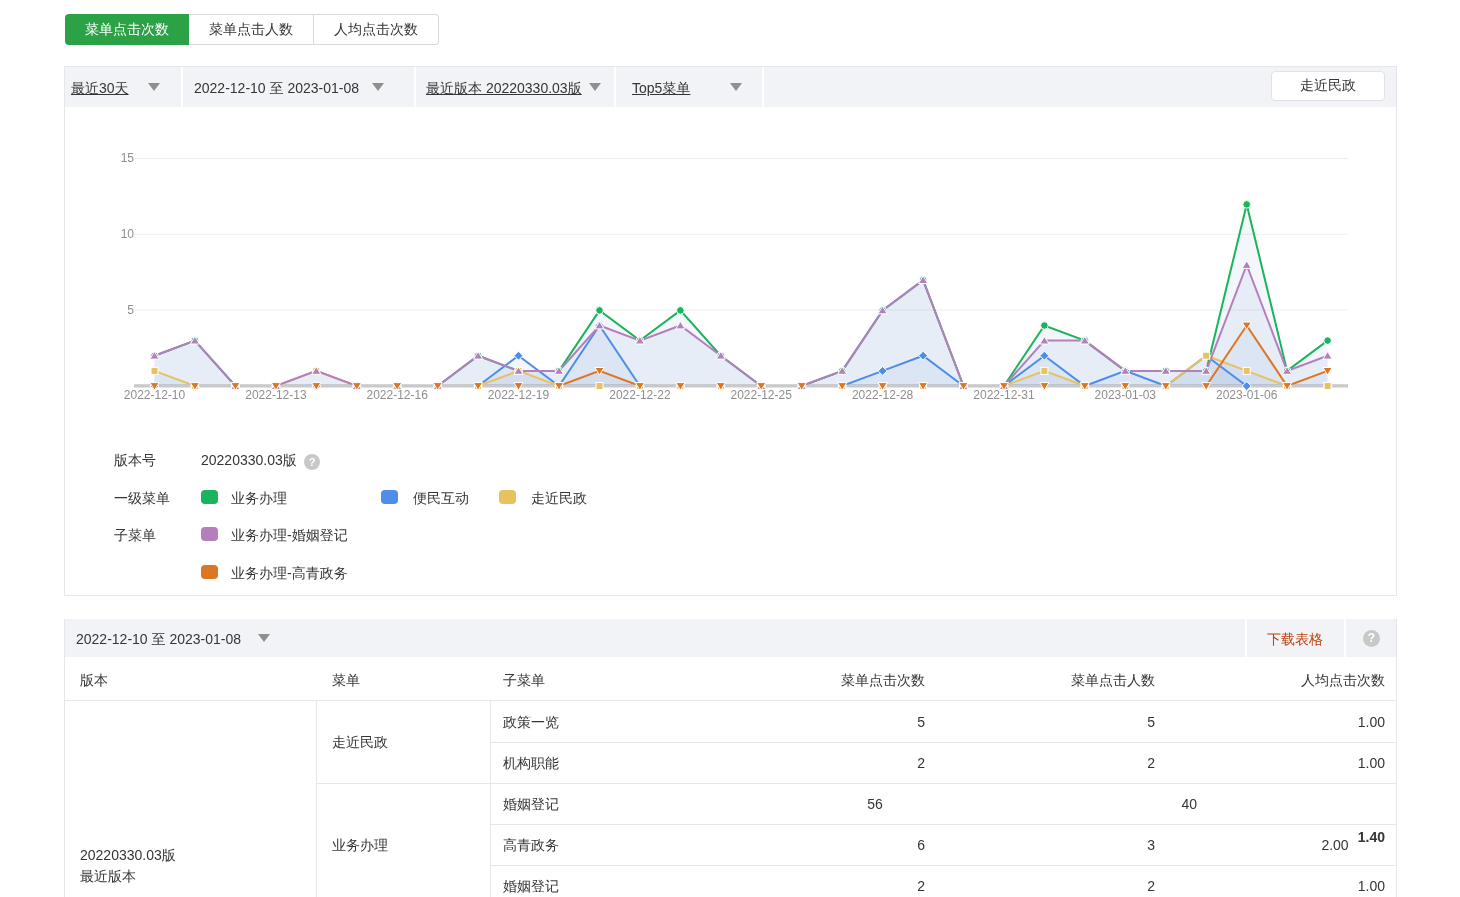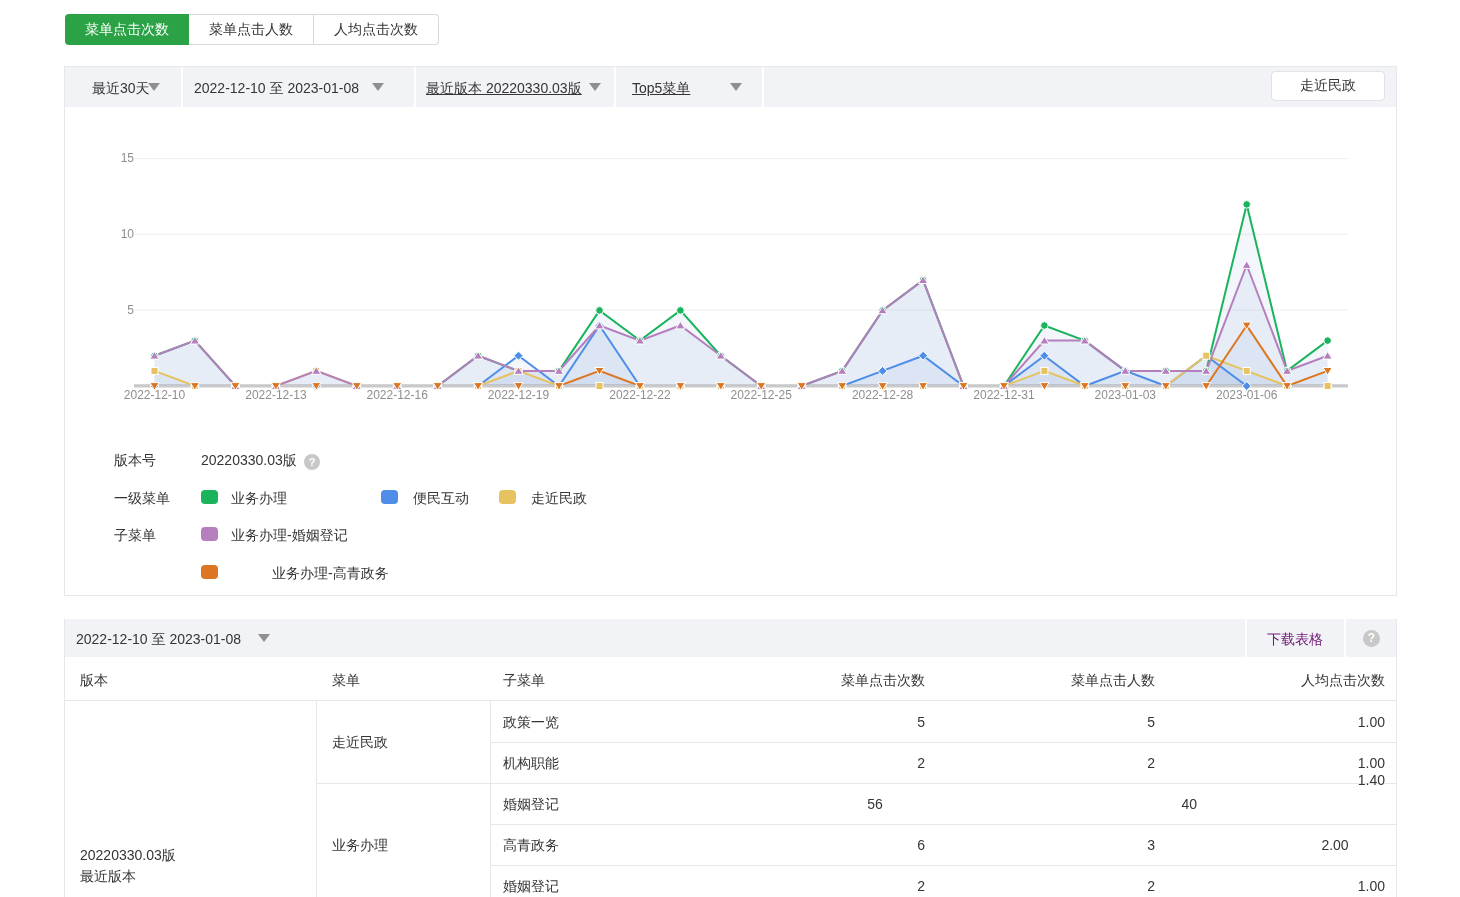--- a/index.html
+++ b/index.html
@@ -18,21 +18,21 @@
   <div style="width:125px; background:#fff; border:1px solid #d9d9d9; border-left:none; border-radius:0 4px 4px 0; display:flex; align-items:center; justify-content:center;">人均点击次数</div>
 </div>
 
 <div class="abs" style="left:64px; top:66px; width:1333px; height:530px; border:1px solid #e6e7eb; background:#fff;"></div>
 
 <div class="abs gbar" style="left:65px; top:67px; width:116px; height:40px;"></div>
 <div class="abs gbar" style="left:183px; top:67px; width:231px; height:40px;"></div>
 <div class="abs gbar" style="left:416px; top:67px; width:198px; height:40px;"></div>
 <div class="abs gbar" style="left:616px; top:67px; width:146px; height:40px;"></div>
 <div class="abs gbar" style="left:764px; top:67px; width:632px; height:40px;"></div>
-<div class="abs" style="left:92px; top:80px;">最近30天</div>
+<div class="abs" style="left:71px; top:80px;text-decoration:underline;">最近30天</div>
 <div class="abs tri" style="left:148px; top:83px;"></div>
 <div class="abs" style="left:194px; top:80px;">2022-12-10 至 2023-01-08</div>
 <div class="abs tri" style="left:372px; top:83px;"></div>
 <div class="abs" style="left:426px; top:80px;text-decoration:underline;">最近版本 20220330.03版</div>
 <div class="abs tri" style="left:589px; top:83px;"></div>
 <div class="abs" style="left:632px; top:80px;text-decoration:underline;">Top5菜单</div>
 <div class="abs tri" style="left:730px; top:83px;"></div>
 <div class="abs" style="left:1271px; top:71px; width:114px; height:30px; background:#fff; border:1px solid #e2e2e2; border-radius:4px; display:flex; align-items:center; justify-content:center;">走近民政</div>
 
 <svg class="abs" style="left:0; top:0;" width="1460" height="620" viewBox="0 0 1460 620">
@@ -227,29 +227,29 @@
 <div class="sq" style="left:201px; top:490px; background:#19b45c;"></div>
 <div class="abs" style="left:231px; top:490px;">业务办理</div>
 <div class="sq" style="left:381px; top:490px; background:#4e8ee9;"></div>
 <div class="abs" style="left:413px; top:490px;">便民互动</div>
 <div class="sq" style="left:499px; top:490px; background:#e6c260;"></div>
 <div class="abs" style="left:531px; top:490px;">走近民政</div>
 <div class="abs" style="left:114px; top:527px;">子菜单</div>
 <div class="sq" style="left:201px; top:527px; background:#b57fbe;"></div>
 <div class="abs" style="left:231px; top:527px;">业务办理-婚姻登记</div>
 <div class="sq" style="left:201px; top:565px; background:#dd7622;"></div>
-<div class="abs" style="left:231px; top:565px;margin-left:41px;">业务办理-高青政务</div>
+<div class="abs" style="left:231px; top:565px;">业务办理-高青政务</div>
 
 <div class="abs" style="left:64px; top:619px; width:1333px; height:278px; border-left:1px solid #e6e7eb; border-right:1px solid #e6e7eb;"></div>
 <div class="abs gbar" style="left:65px; top:619px; width:1180px; height:38px;"></div>
 <div class="abs gbar" style="left:1247px; top:619px; width:97px; height:38px;"></div>
 <div class="abs gbar" style="left:1346px; top:619px; width:50px; height:38px;"></div>
 <div class="abs" style="left:76px; top:631px;">2022-12-10 至 2023-01-08</div>
 <div class="abs tri" style="left:258px; top:634px;"></div>
-<div class="abs" style="left:1267px; top:631px; color:#701a75;">下载表格</div>
+<div class="abs" style="left:1267px; top:631px; color:#c2410c;">下载表格</div>
 <div class="abs" style="left:1363px; top:630px; width:17px; height:17px; border-radius:50%; background:#c8c8c8; color:#fff; font-size:12px; text-align:center; line-height:17px; font-weight:bold;">?</div>
 
 <div class="abs" style="left:65px; top:657px; width:1331px; height:44px; border-bottom:1px solid #e6e7eb;"></div>
 <div class="abs" style="left:80px; top:672px;">版本</div>
 <div class="abs" style="left:332px; top:672px;">菜单</div>
 <div class="abs" style="left:503px; top:672px;">子菜单</div>
 <div class="abs" style="left:825px; top:672px; width:100px; text-align:right;">菜单点击次数</div>
 <div class="abs" style="left:1055px; top:672px; width:100px; text-align:right;">菜单点击人数</div>
 <div class="abs" style="left:1285px; top:672px; width:100px; text-align:right;">人均点击次数</div>
 
@@ -265,21 +265,21 @@
 <div class="abs" style="left:825px; top:714px; width:100px; text-align:right;">5</div>
 <div class="abs" style="left:1055px; top:714px; width:100px; text-align:right;">5</div>
 <div class="abs" style="left:1285px; top:714px; width:100px; text-align:right;">1.00</div>
 <div class="abs" style="left:503px; top:755px;">机构职能</div>
 <div class="abs" style="left:825px; top:755px; width:100px; text-align:right;">2</div>
 <div class="abs" style="left:1055px; top:755px; width:100px; text-align:right;">2</div>
 <div class="abs" style="left:1285px; top:755px; width:100px; text-align:right;">1.00</div>
 <div class="abs" style="left:503px; top:796px;text-align:right;">婚姻登记</div>
 <div class="abs" style="left:825px; top:796px; width:100px; text-align:center;">56</div>
 <div class="abs" style="left:1097px; top:796px; width:100px; text-align:right;">40</div>
-<div class="abs" style="left:1285px; top:772px; width:100px; text-align:right;">1.40</div>
+<div class="abs" style="left:1285px; top:829px; width:100px; text-align:right;font-weight:bold;">1.40</div>
 <div class="abs" style="left:503px; top:837px;">高青政务</div>
 <div class="abs" style="left:825px; top:837px; width:100px; text-align:right;">6</div>
 <div class="abs" style="left:1055px; top:837px; width:100px; text-align:right;">3</div>
 <div class="abs" style="left:1285px; top:837px; width:100px; text-align:center;">2.00</div>
 <div class="abs" style="left:503px; top:878px;">婚姻登记</div>
 <div class="abs" style="left:825px; top:878px; width:100px; text-align:right;">2</div>
 <div class="abs" style="left:1055px; top:878px; width:100px; text-align:right;">2</div>
 <div class="abs" style="left:1285px; top:878px; width:100px; text-align:right;">1.00</div>
 <div class="abs" style="left:332px; top:734px;">走近民政</div>
 <div class="abs" style="left:332px; top:837px;">业务办理</div>

